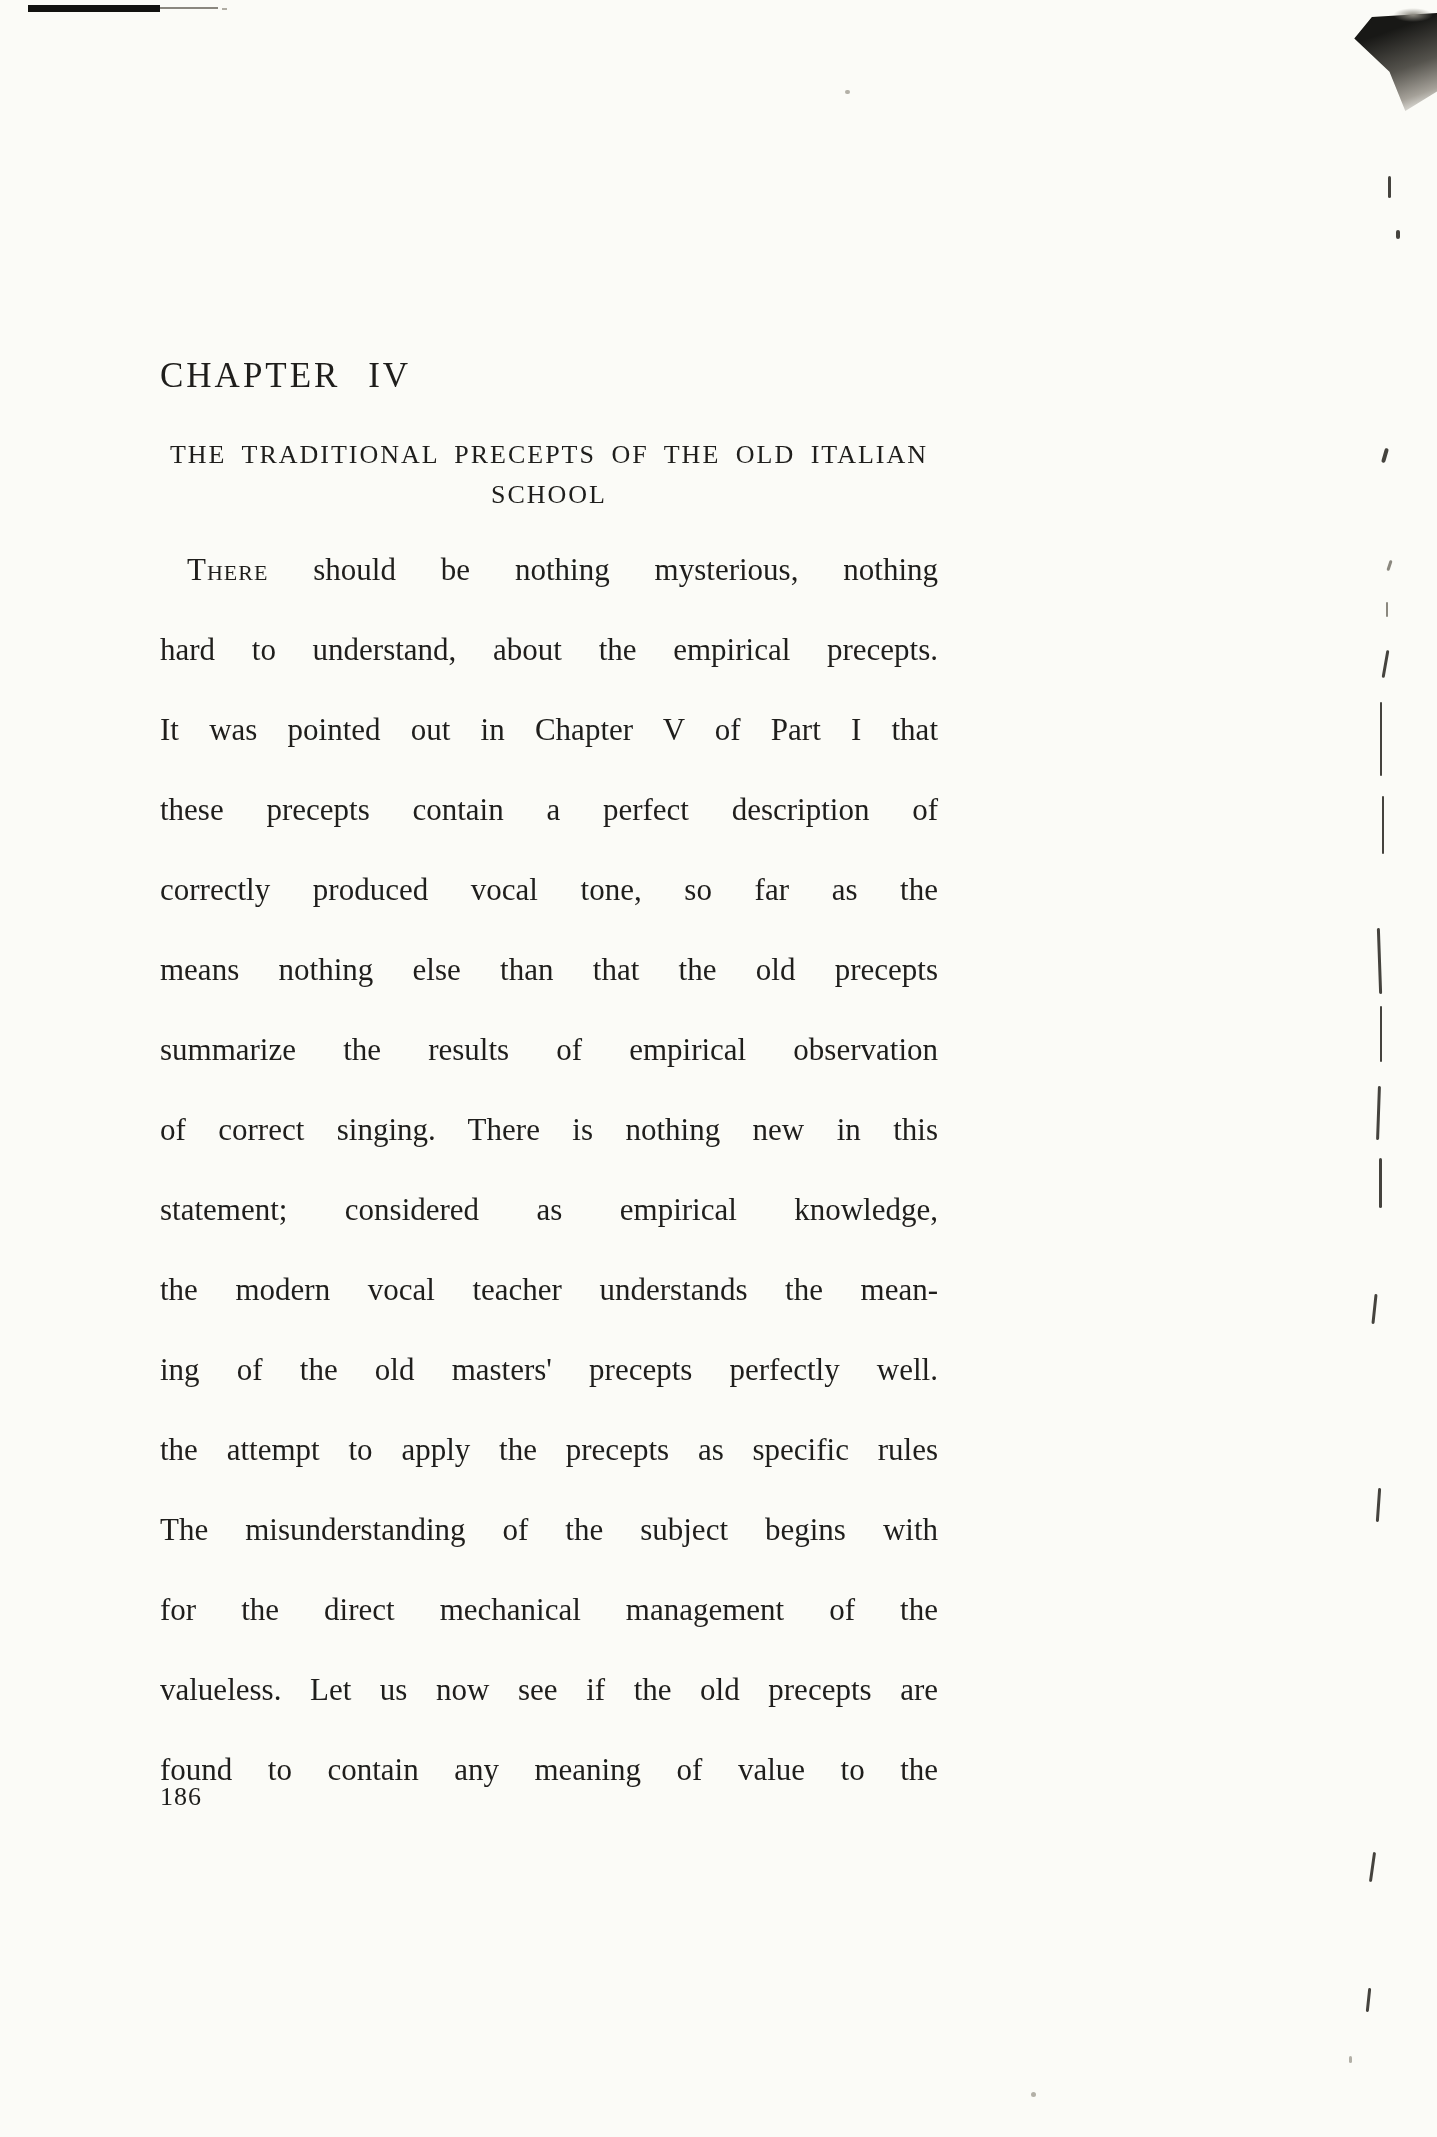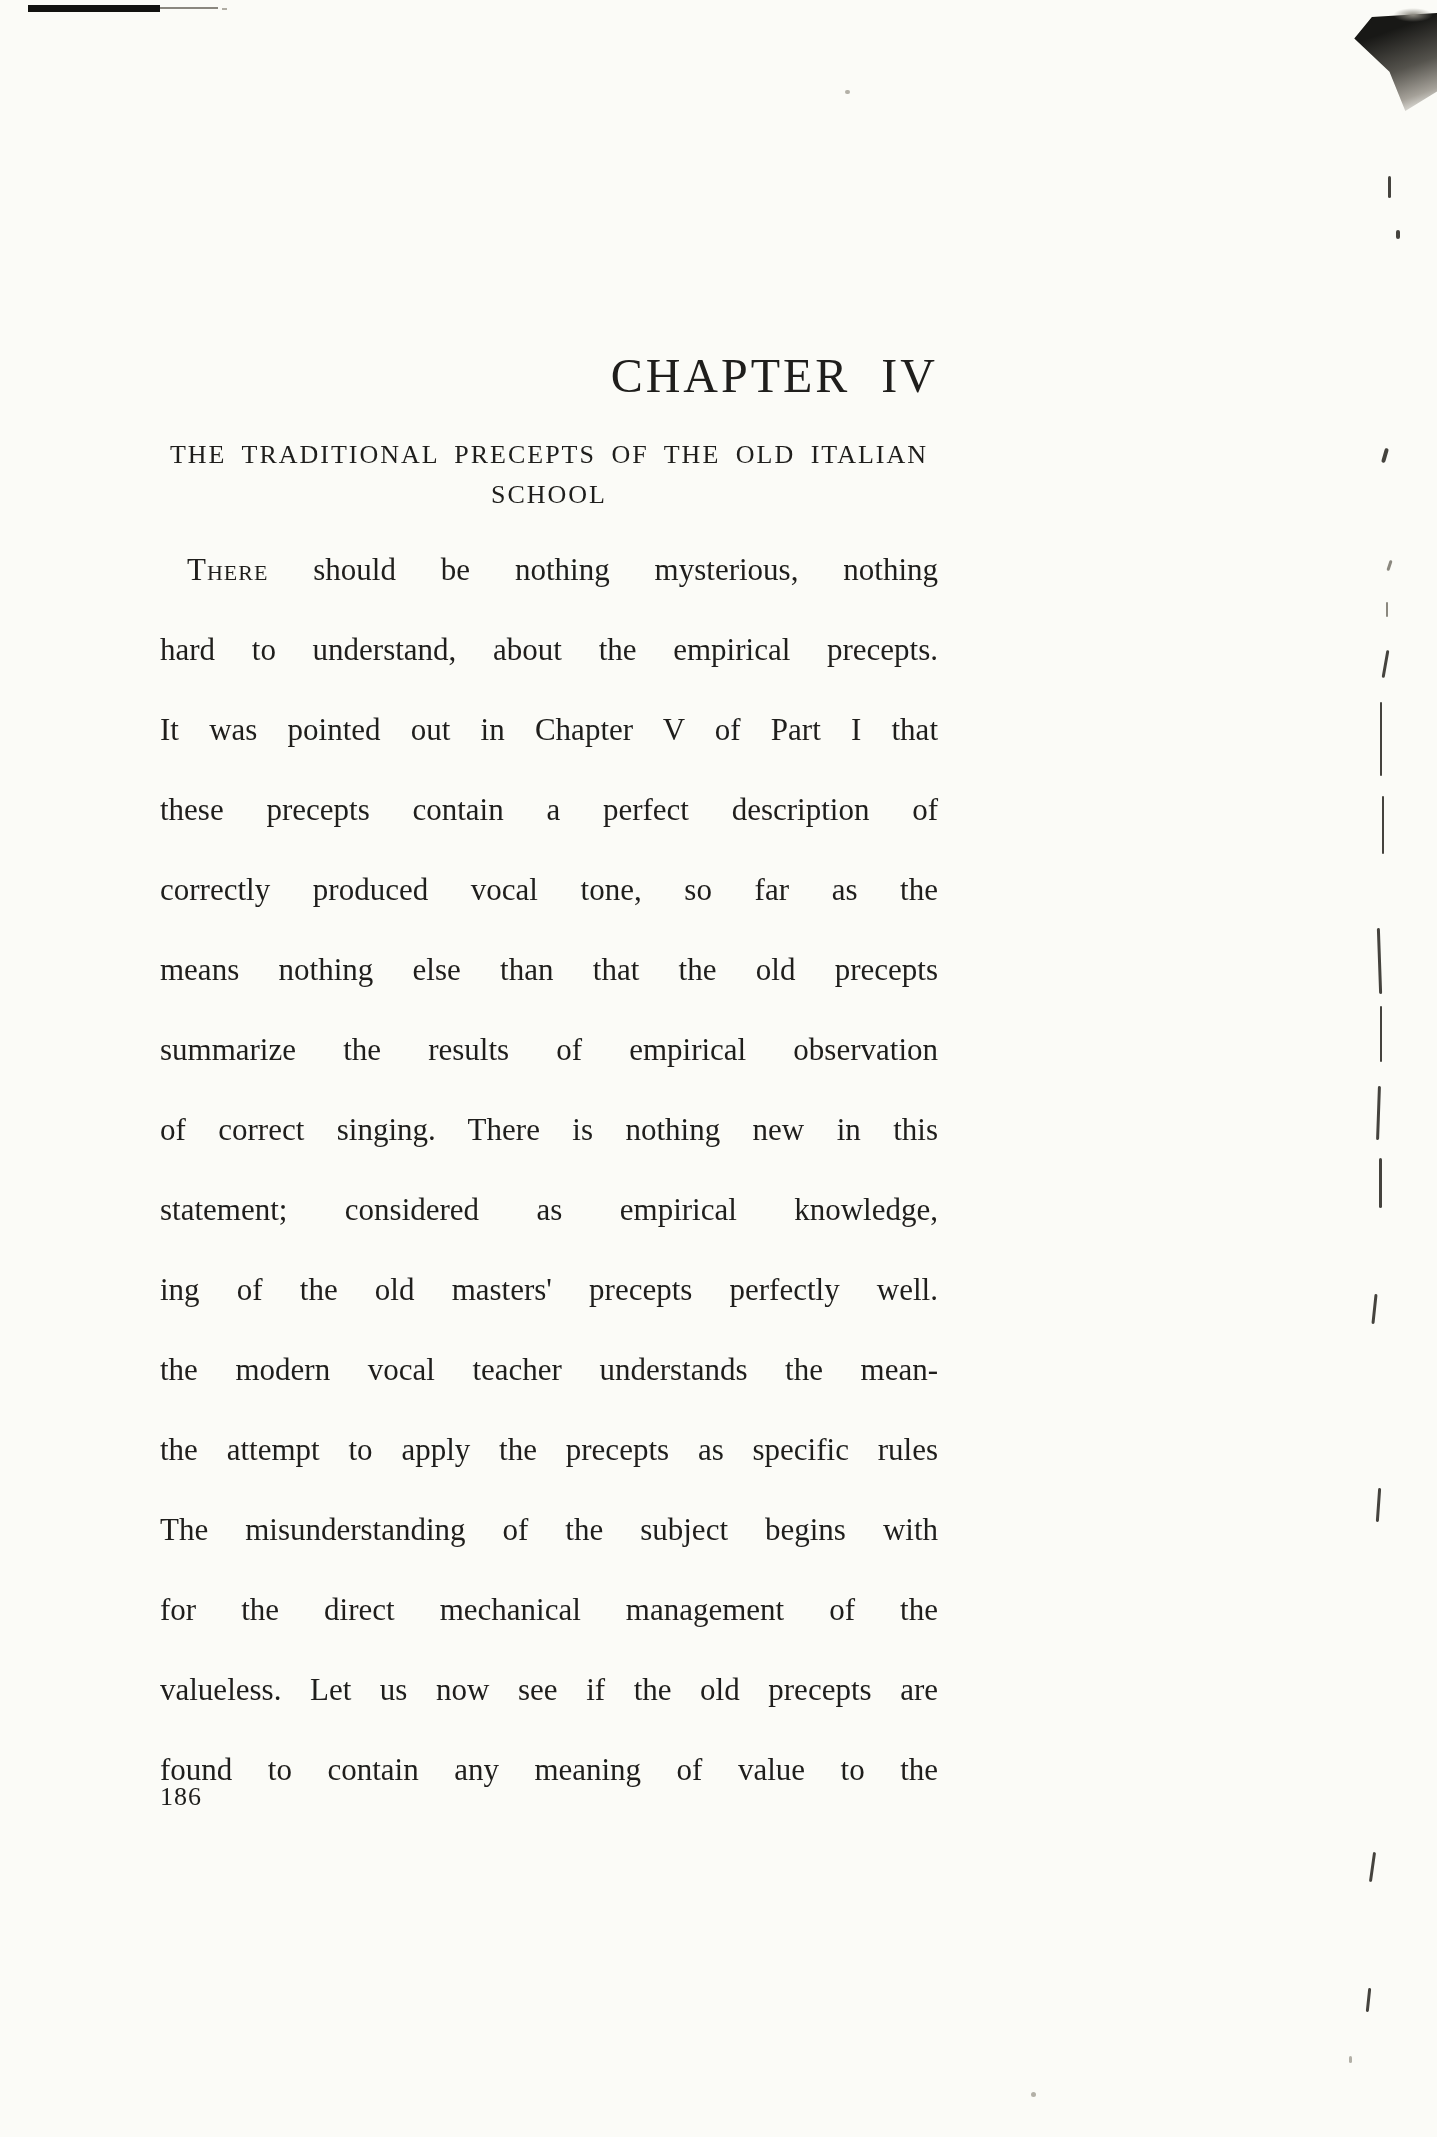--- a/index.html
+++ b/index.html
@@ -17,23 +17,23 @@
   }
 
   .content{
     position:absolute;
     left:160px;top:0;
     width:778px;
   }
 
   .chapter-title{
     margin:352px 0 0 0;
-    font-size:48px;
+    font-size:35px;
     font-weight:normal;
-    text-align:right;
+    text-align:left;
     letter-spacing:3px;
     word-spacing:16px;
     line-height:47px;
   }
 
   .section-heading{
     margin:36px 0 0 0;
     font-size:26px;
     font-weight:normal;
     text-align:center;
@@ -128,22 +128,22 @@
     <div class="body-text" id="body-text">
         <div class="line first"><span class="lead">There</span> should be nothing mysterious, nothing</div>
         <div class="line">hard to understand, about the empirical precepts.</div>
         <div class="line">It was pointed out in Chapter V of Part I that</div>
         <div class="line">these precepts contain a perfect description of</div>
         <div class="line">correctly produced vocal tone, so far as the</div>
         <div class="line">means nothing else than that the old precepts</div>
         <div class="line">summarize the results of empirical observation</div>
         <div class="line">of correct singing. There is nothing new in this</div>
         <div class="line">statement; considered as empirical knowledge,</div>
+        <div class="line">the modern vocal teacher understands the mean-</div>
         <div class="line">ing of the old masters' precepts perfectly well.</div>
-        <div class="line">the modern vocal teacher understands the mean-</div>
         <div class="line">the attempt to apply the precepts as specific rules</div>
         <div class="line">The misunderstanding of the subject begins with</div>
         <div class="line">for the direct mechanical management of the</div>
         <div class="line">valueless. Let us now see if the old precepts are</div>
         <div class="line">found to contain any meaning of value to the</div>
       </div>
 
     <div class="page-number">186</div>
   </div>
 

